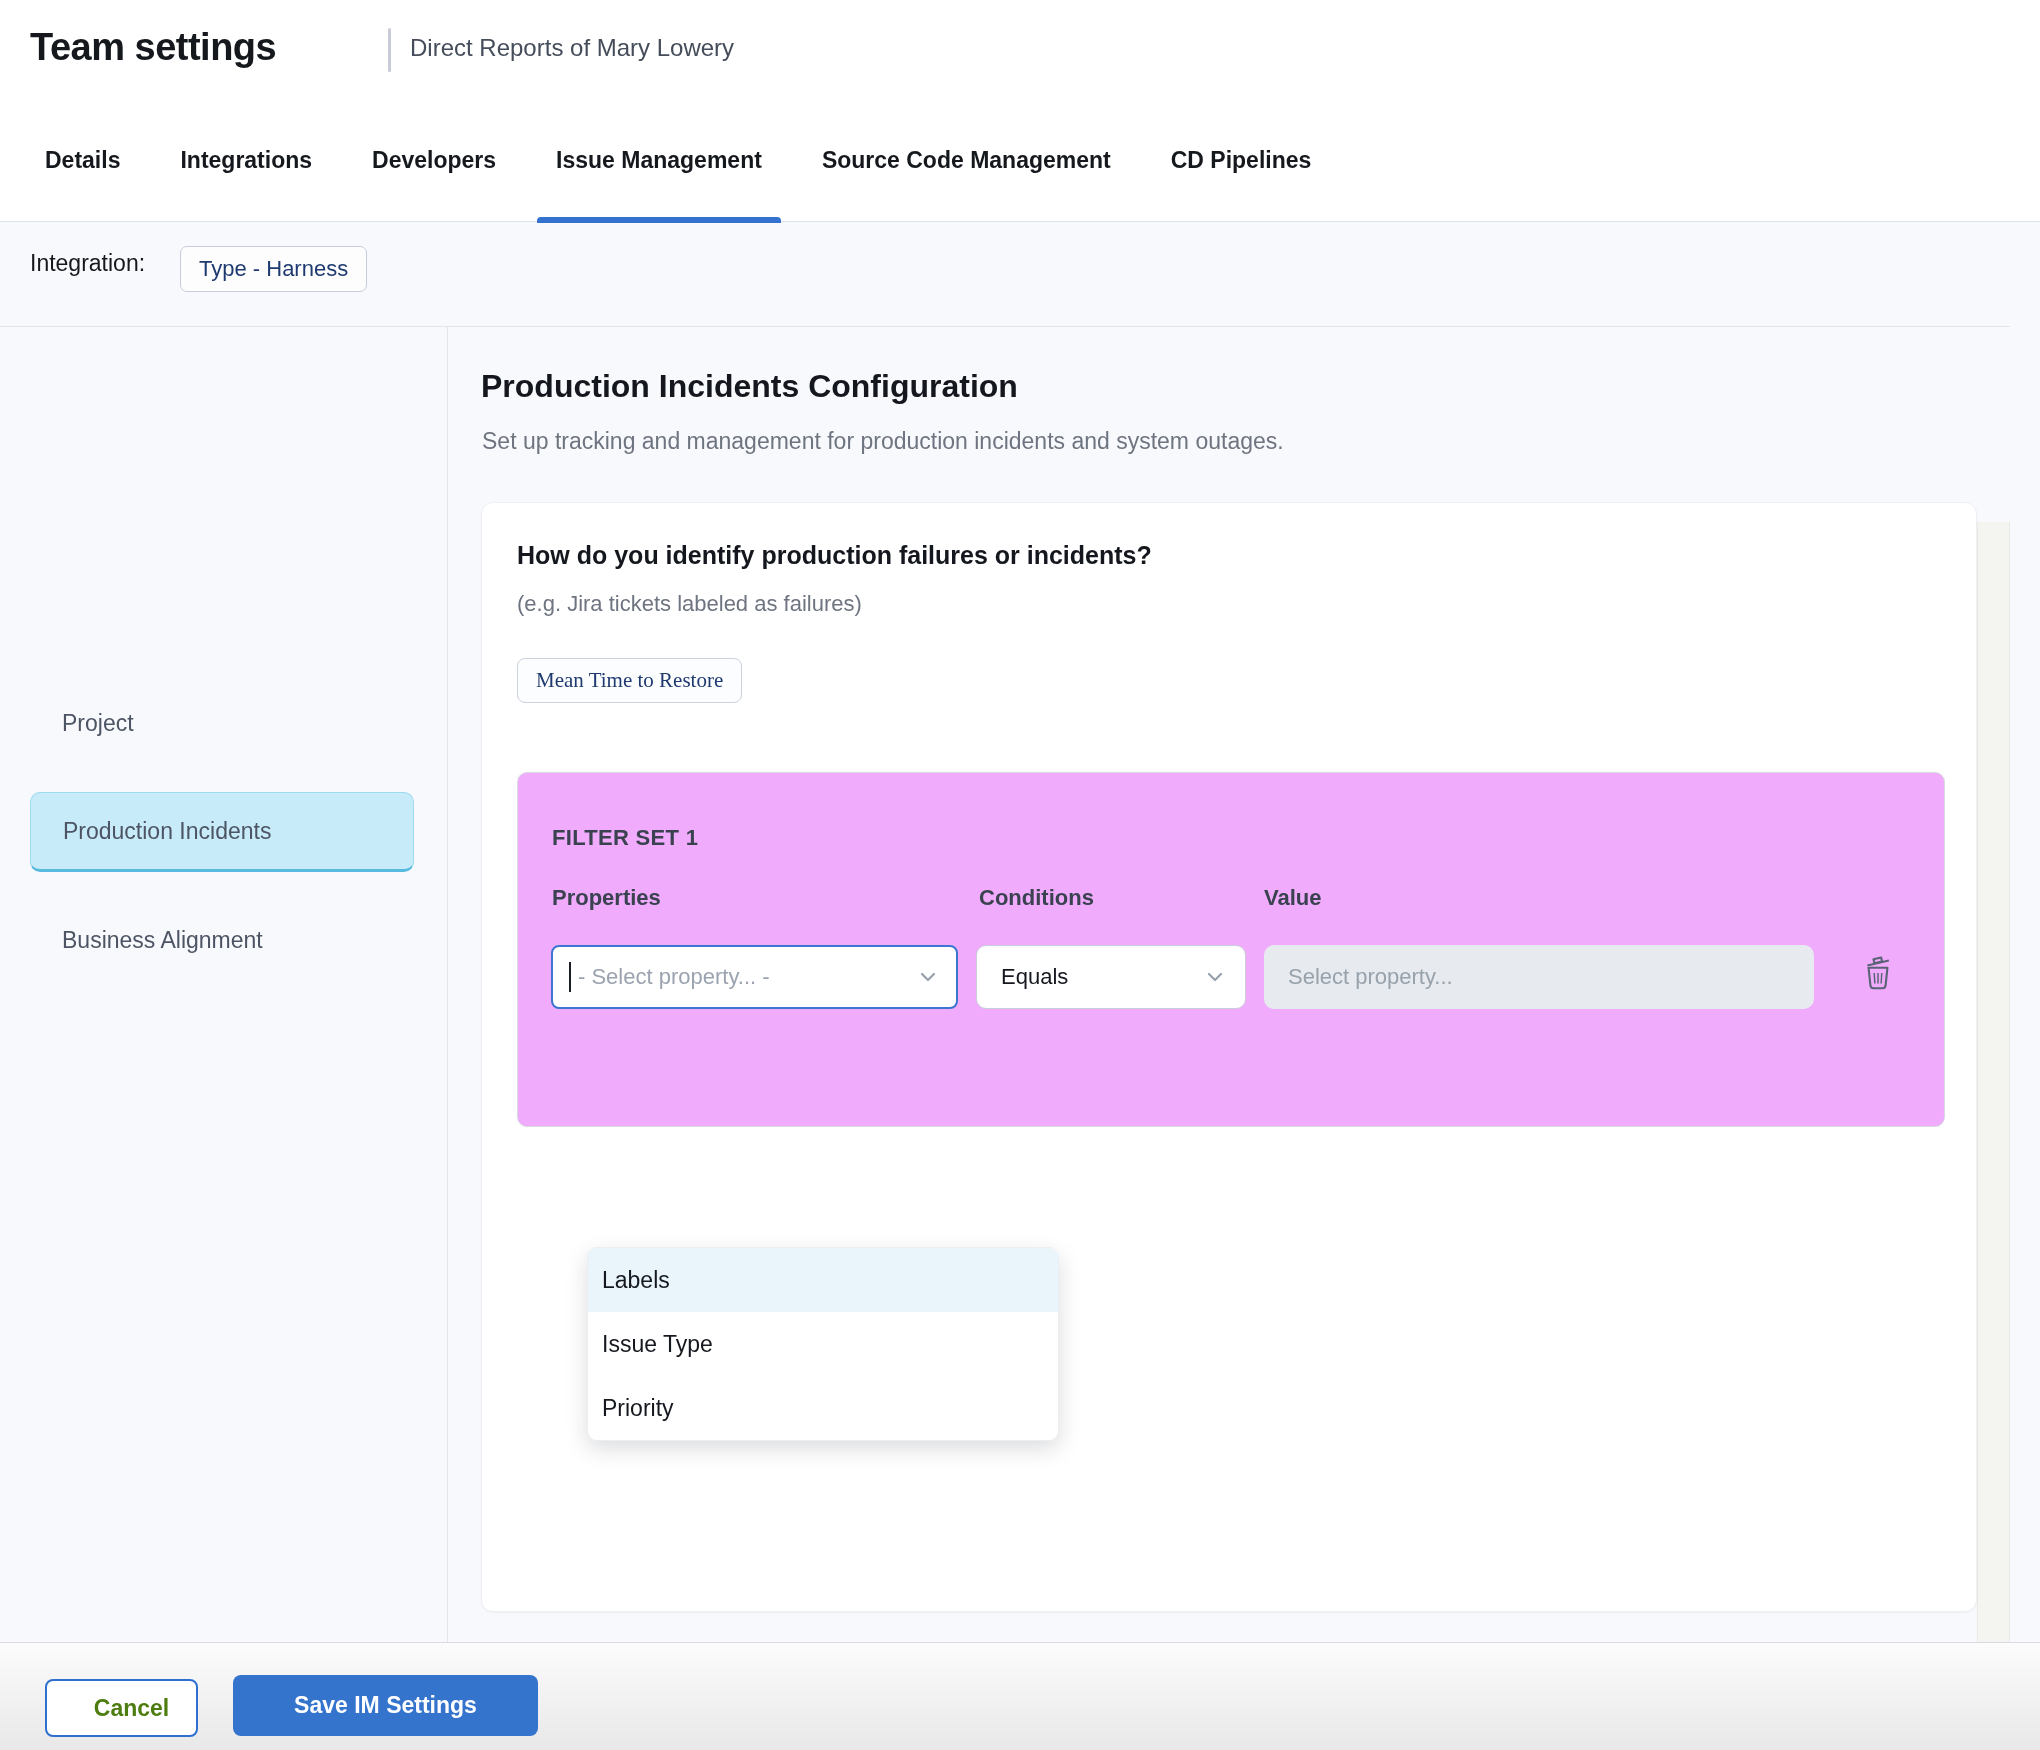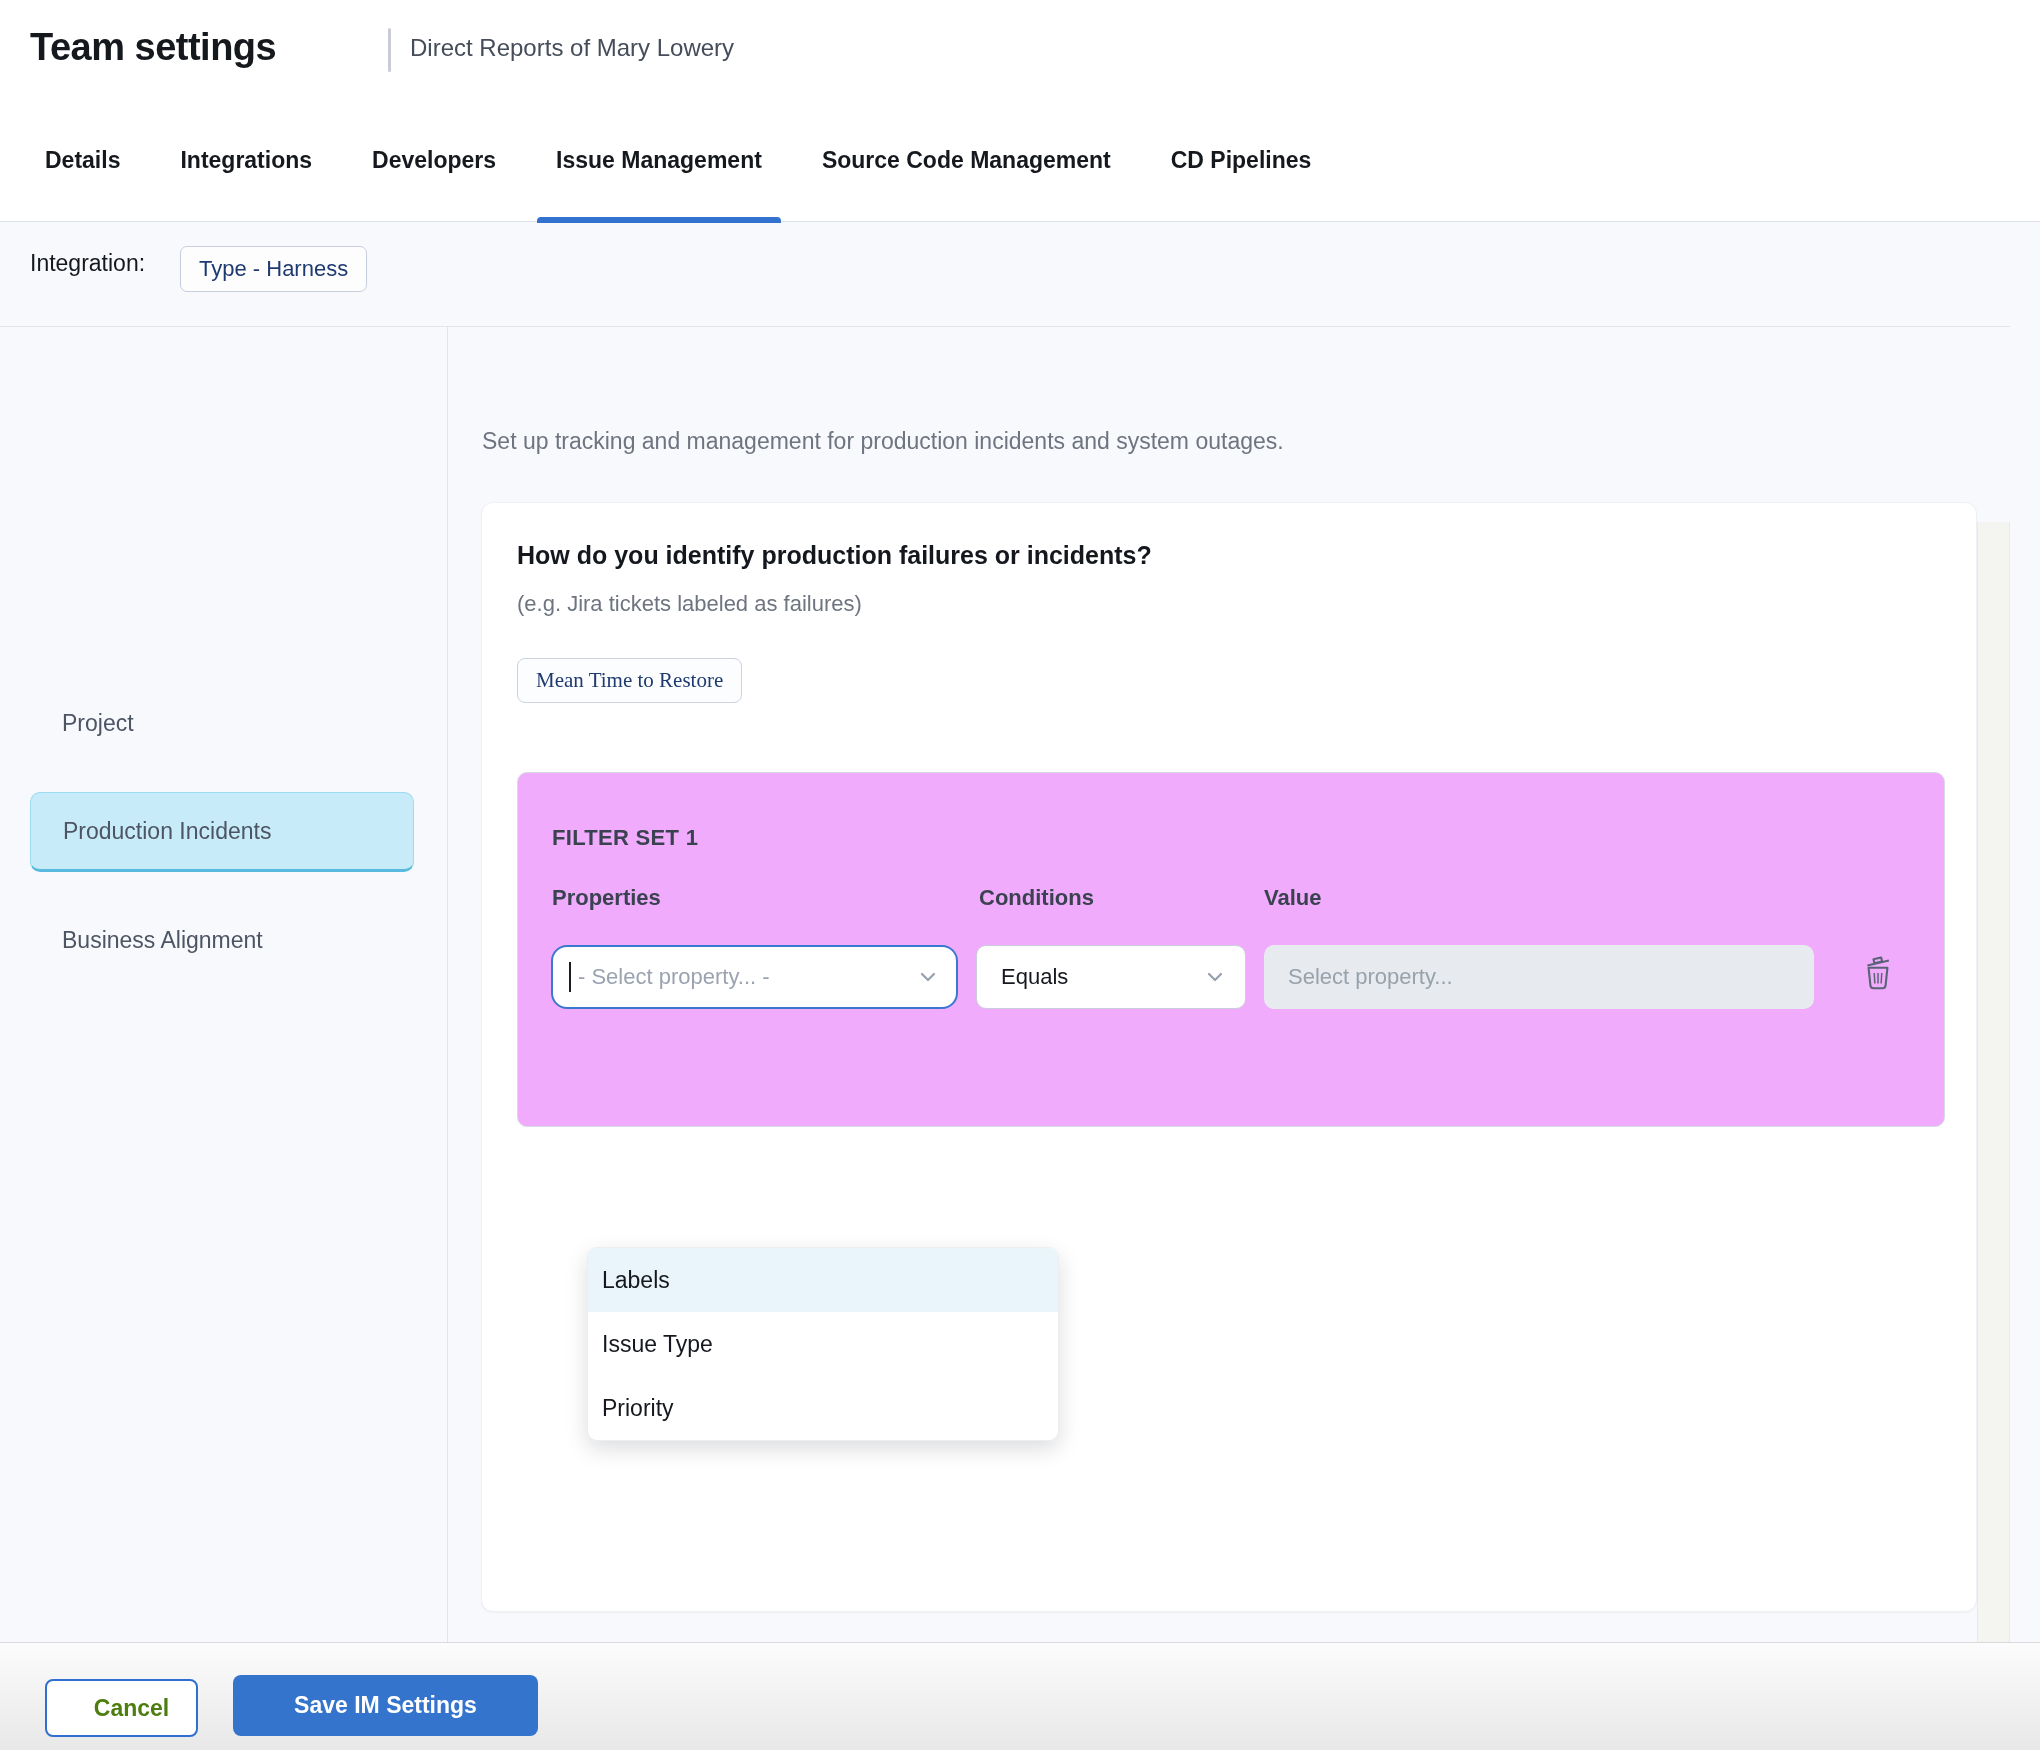--- a/index.html
+++ b/index.html
@@ -49,21 +49,21 @@
   .metric-chip { position:absolute; left:35px; top:155px; padding:9px 18px; border:1px solid #ccd2de;
           border-radius:8px; background:#fcfdfe; font-size:21px; color:#1f3a70; cursor:pointer;font-family:Liberation Serif, serif; }
 
   .filter-box { position:absolute; left:35px; top:233px; width:1428px; height:355px;
           border:1px solid #d7dae2; border-radius:10px; background:#f0abfc;margin-top:36px; }
   .filter-title { position:absolute; left:34px; top:52px; font-size:22px; font-weight:700; letter-spacing:.3px; color:#3a4250; }
   .col-label { position:absolute; top:112px; font-size:22px; font-weight:600; color:#3a4250; }
   .lbl-properties { left:34px; } .lbl-conditions { left:461px; } .lbl-value { left:746px; }
 
   .select { position:absolute; top:172px; height:64px; display:flex; align-items:center; background:#fff; cursor:pointer; }
-  .property-select { left:33px; width:407px; border:2px solid #3b76d1; border-radius:16px; padding:8px 16px; }
+  .property-select { left:33px; width:407px; border:2px solid #3b76d1; border-radius:8px; padding:8px 16px; }
   .text-caret { width:2px; height:30px; background:#1a1d24; margin-right:7px; flex:none; }
   .placeholder-text { font-size:22px; color:#9ba3b0; white-space:nowrap; overflow:hidden; flex:1; }
   .condition-select { left:458px; width:270px; border:1px solid #c9cdd9; border-radius:10px; padding:0 18px 0 24px; }
   .condition-text { font-size:22px; color:#15181e; flex:1; }
   .chevron { flex:none; }
 
   .value-input { position:absolute; left:746px; top:172px; width:550px; height:64px; background:#e7eaee;
           border:none; border-radius:10px; padding:0 24px; font-size:22px; color:#15181e;
           font-family:"Liberation Sans", sans-serif; }
   .value-input::placeholder { color:#98a2ac; opacity:1; }
@@ -112,20 +112,21 @@
   <div class="integration-label">Integration:</div>
   <div class="integration-badge">Type - Harness</div>
   <div class="h-divider"></div>
 
   <div class="sidebar">
     <div class="nav-item nav-project">Project</div>
     <div class="nav-selected">Production Incidents</div>
     <div class="nav-item nav-business">Business Alignment</div>
   </div>
 
+  <div class="main-title">Production Incidents Configuration</div>
   <div class="main-desc">Set up tracking and management for production incidents and system outages.</div>
 
   <div class="card">
     <div class="card-question">How do you identify production failures or incidents?</div>
     <div class="card-hint">(e.g. Jira tickets labeled as failures)</div>
     <div class="metric-chip">Mean Time to Restore</div>
 
     <div class="filter-box">
       <div class="filter-title">FILTER SET 1</div>
 

